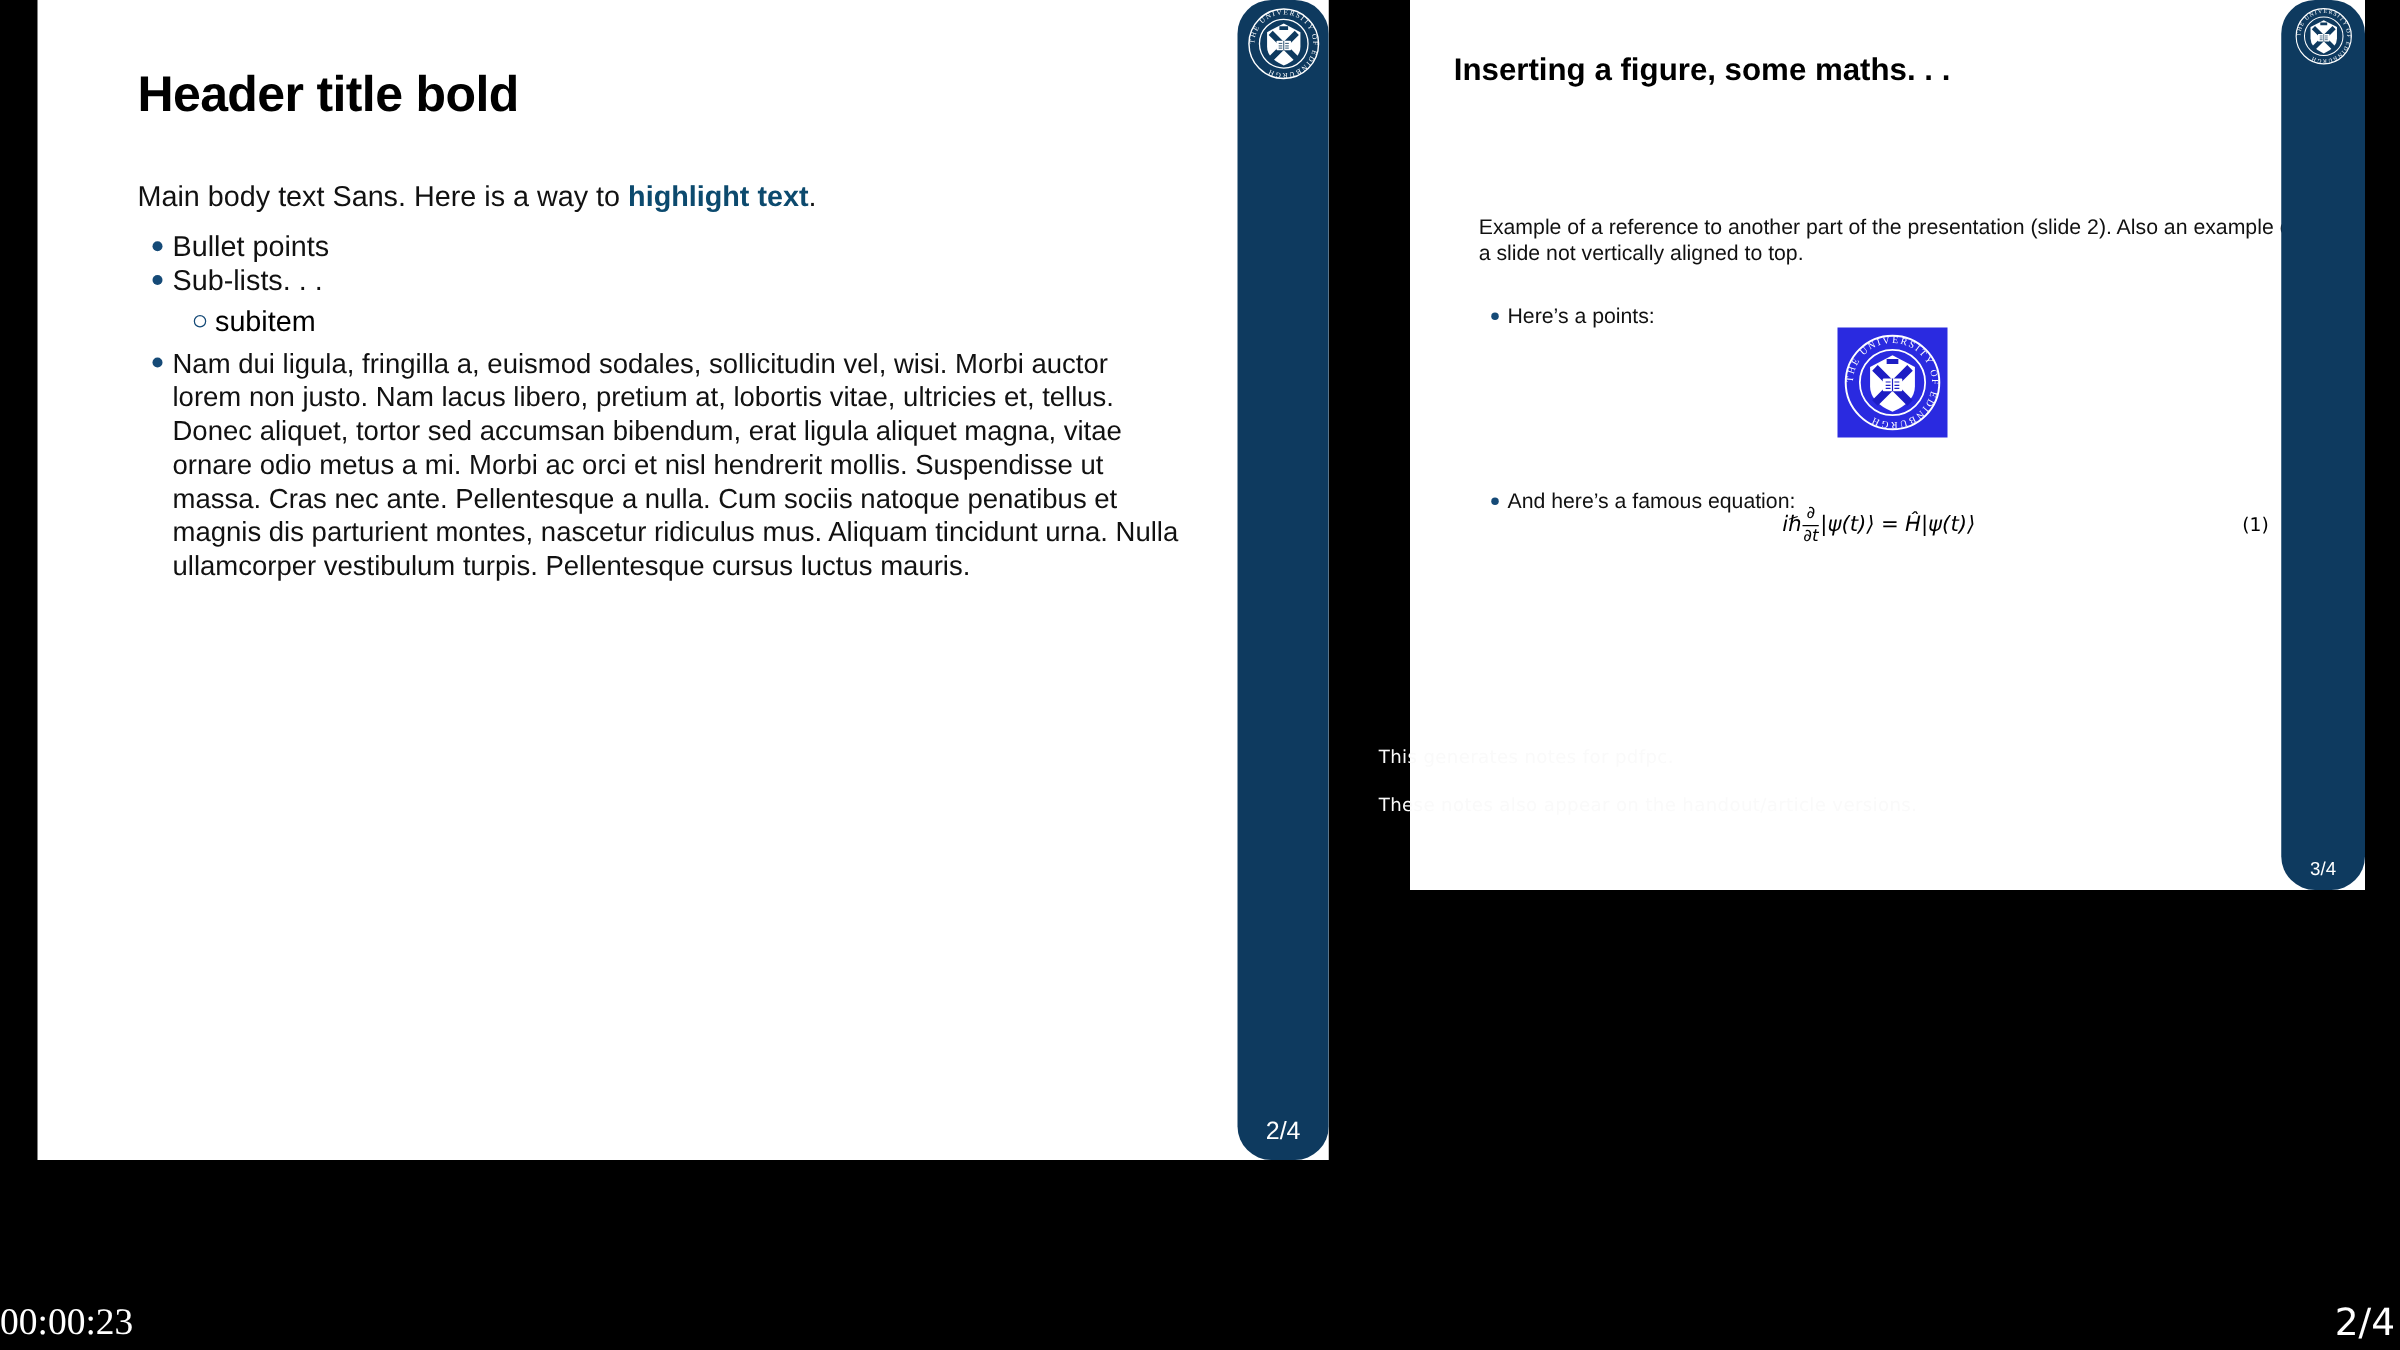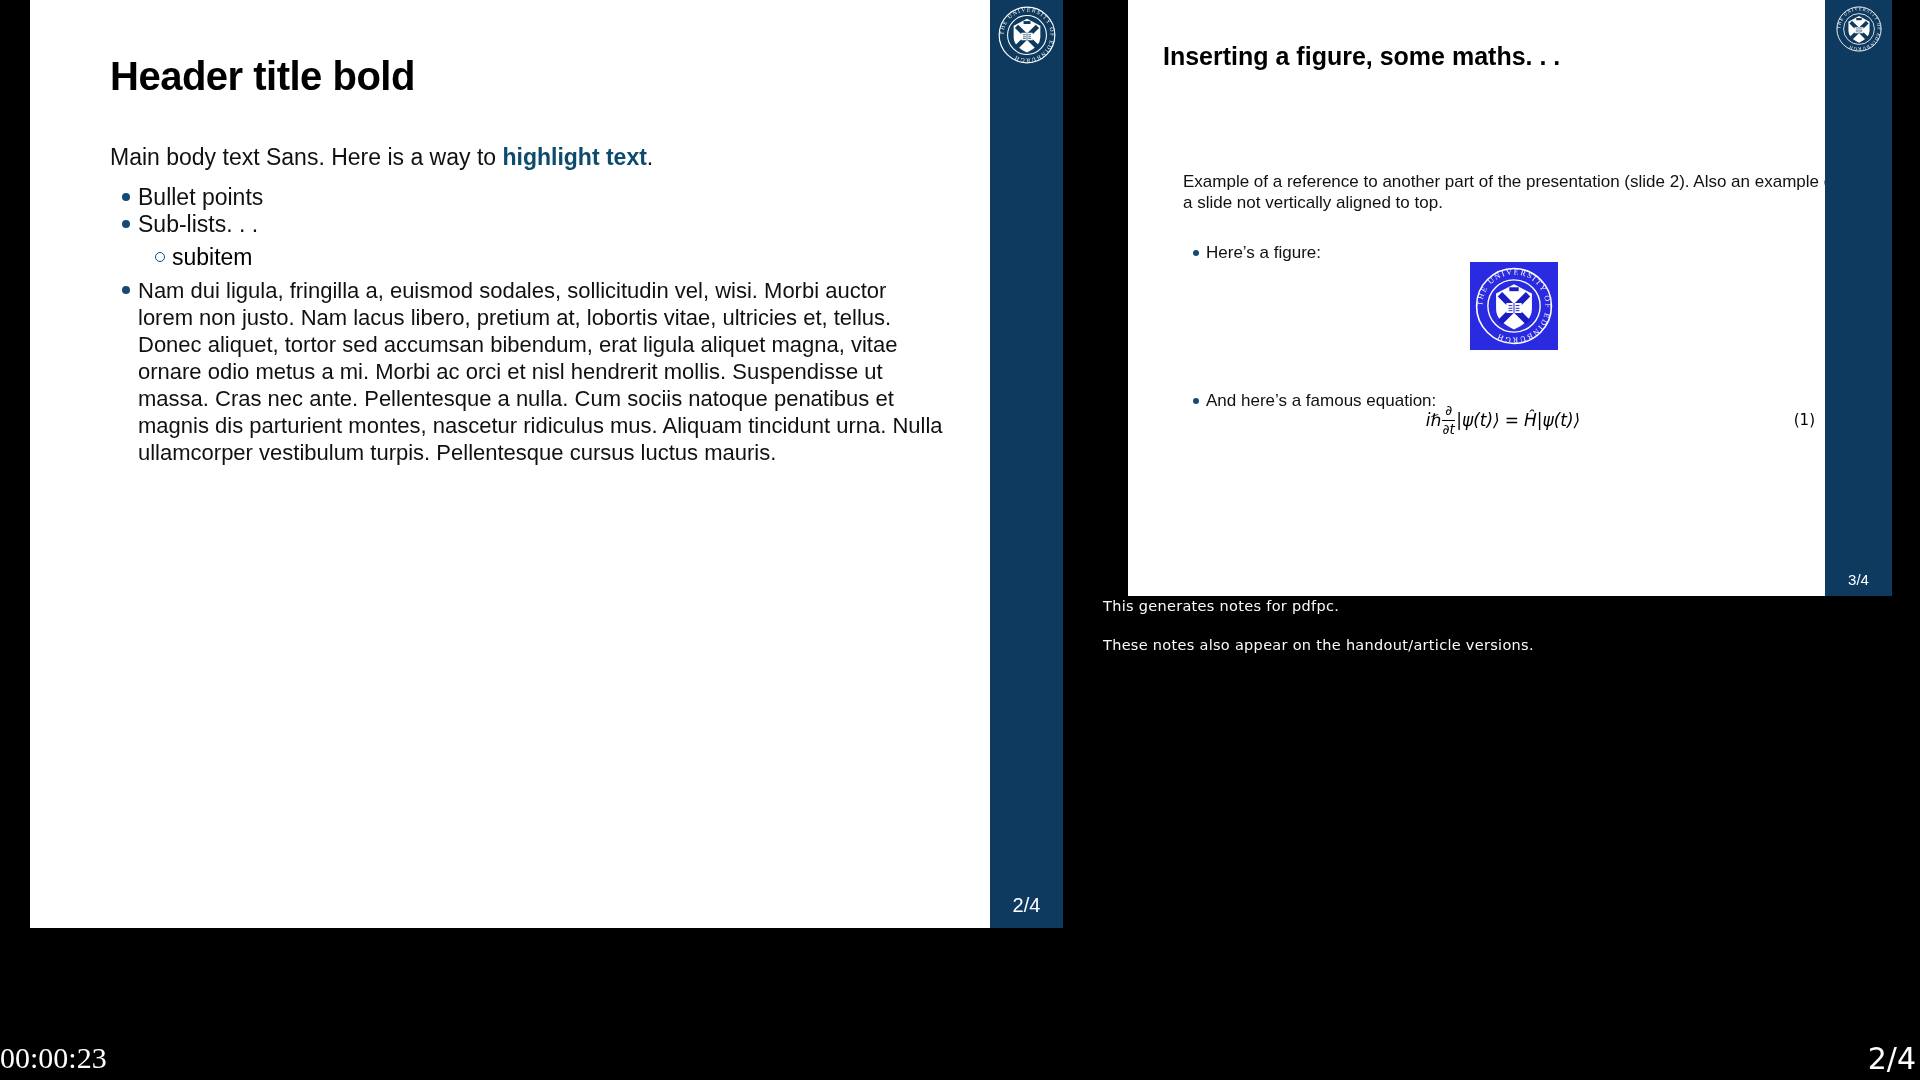--- a/index.html
+++ b/index.html
@@ -4,23 +4,23 @@
 <style>
   html,body{margin:0;padding:0;background:#000;width:1920px;height:1080px;overflow:hidden;}
   *{box-sizing:border-box;}
   body{font-family:"Liberation Sans",sans-serif;-webkit-font-smoothing:antialiased;}
 
   .stage{position:absolute;left:0;top:0;width:1920px;height:1080px;background:#000;}
 
   
   .slide{position:absolute;background:#fff;overflow:hidden;}
   .slide-current{left:30px;top:0;width:1033px;height:928px;}
-  .slide-next{left:1128px;top:0;width:764px;height:596px;padding-left:42px;}
+  .slide-next{left:1128px;top:0;width:764px;height:712px;padding-left:42px;}
 
-  .slide-sidebar{position:absolute;top:0;height:100%;background:#0e3a5f;}
+  .slide-sidebar{position:absolute;top:0;height:100%;background:#0e3a5f;border-radius:27px;}
   .slide-current .slide-sidebar{left:960px;width:73px;}
   .slide-next .slide-sidebar{left:697px;width:67px;}
 
   .crest{display:block;margin:6px auto 0;color:#fff;--crest-bg:#0e3a5f;}
   .slide-current .crest{width:58px;height:58px;}
   .slide-next .crest{width:46px;height:46px;}
 
   .page-indicator{position:absolute;left:0;width:100%;text-align:center;color:#fff;}
   .slide-current .page-indicator{bottom:11px;font-size:20px;}
   .slide-next .page-indicator{bottom:8px;font-size:15px;}
@@ -115,21 +115,21 @@
         </svg>
       <div class="page-indicator">2/4</div>
     </div>
   </div>
 
   <div class="slide slide-next">
     <div class="ns-title">Inserting a figure, some maths. . .</div>
 
     <div class="ns-intro">Example of a reference to another part of the presentation (slide 2). Also an example of a slide not vertically aligned to top.</div>
 
-    <div class="ns-b ns-b1">Here’s a figure:</div>
+    <div class="ns-b ns-b1">Here’s a points:</div>
 
     <div class="ns-figure">
       <svg class="crest" viewBox="0 0 100 100">
           <use href="#crest-symbol"></use>
         </svg>
     </div>
 
 
     <div class="ns-b ns-b2">And here’s a famous equation:</div>
 

